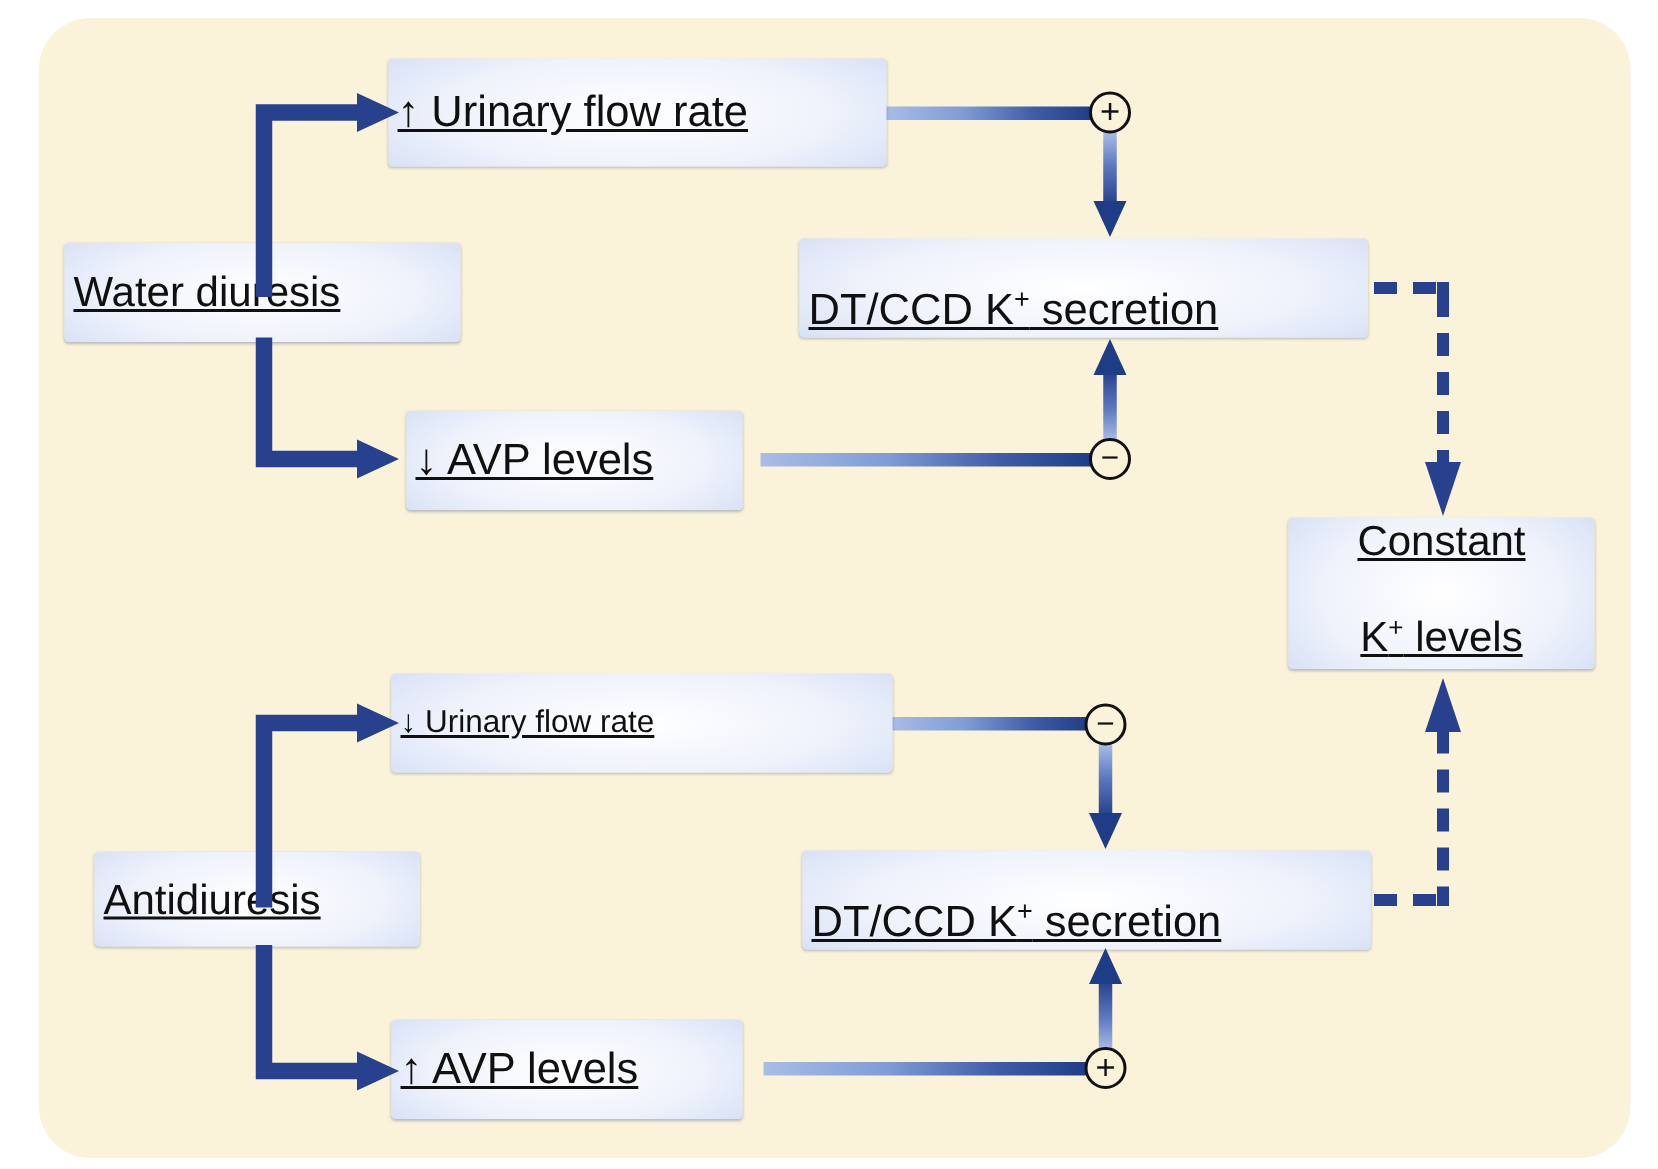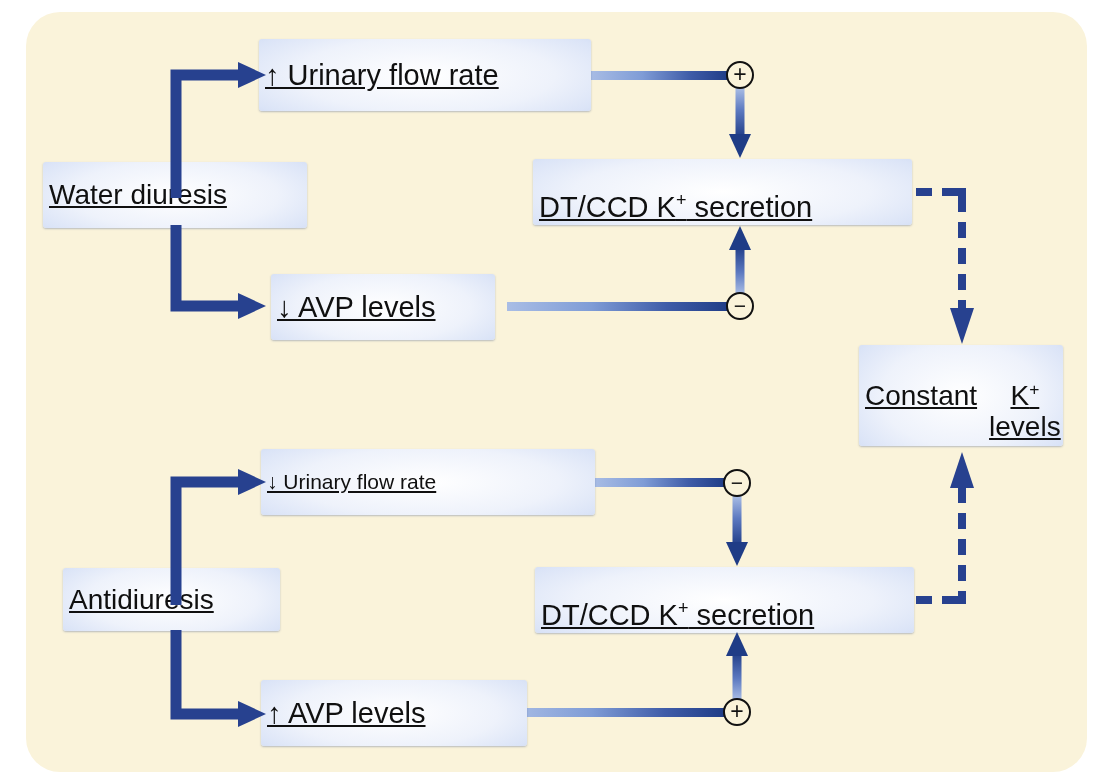--- a/index.html
+++ b/index.html
@@ -119,21 +119,21 @@
     <polygon points="3,26 25,26 14,2" fill="#1f3c86"></polygon>
   </svg>
 
   <div class="dash-h" style="left:916px;top:188px;width:52px;"></div>
   <div class="corner" style="left:958px;top:188px;"></div>
   <div class="dash-v" style="left:958px;top:196px;height:116px;"></div>
   <svg class="arrow" style="left:946px;top:308px;width:32px;height:42px;">
     <polygon points="4,0 28,0 16,36" fill="#27418f"></polygon>
   </svg>
 
-  <div class="box two-line" style="left:859px;top:345px;width:204px;height:101px;font-size:28px;">
+  <div class="box two-line" style="left:859px;top:345px;width:204px;height:101px;font-size:28px;flex-direction:column;">
     <span class="inner">Constant</span>
     <span class="inner">
       <span>K</span><sup>+</sup><span> levels</span>
     </span>
   </div>
 
   <div class="stub" style="left:171px;top:566px;height:72px;"></div>
 
   <svg class="arrow" style="left:160px;top:465px;width:110px;height:145px;">
     <path d="M16,140 L16,17 L82,17" stroke="#27418f" stroke-width="11" fill="none"></path>
@@ -146,21 +146,21 @@
   </svg>
 
   <div class="box" style="left:63px;top:568px;width:217px;height:63px;font-size:28px;">
     <span class="inner">Antidiuresis</span>
   </div>
 
   <div class="box" style="left:261px;top:449px;width:334px;height:66px;font-size:21px;">
     <span class="inner">↓ Urinary flow rate</span>
   </div>
 
-  <div class="box" style="left:261px;top:680px;width:266px;height:66px;font-size:29px;">
+  <div class="box" style="left:261px;top:680px;width:234px;height:66px;font-size:29px;">
     <span class="inner">↑ AVP levels</span>
   </div>
 
   <div class="hline" style="left:593px;top:478px;width:133px;"></div>
   <div class="op" style="left:723px;top:469px;font-size:21px;">
     <span>−</span>
   </div>
   <svg class="arrow" style="left:723px;top:496px;width:28px;height:72px;">
     <defs>
       <linearGradient id="gdown2" x1="0" y1="0" x2="0" y2="1">

